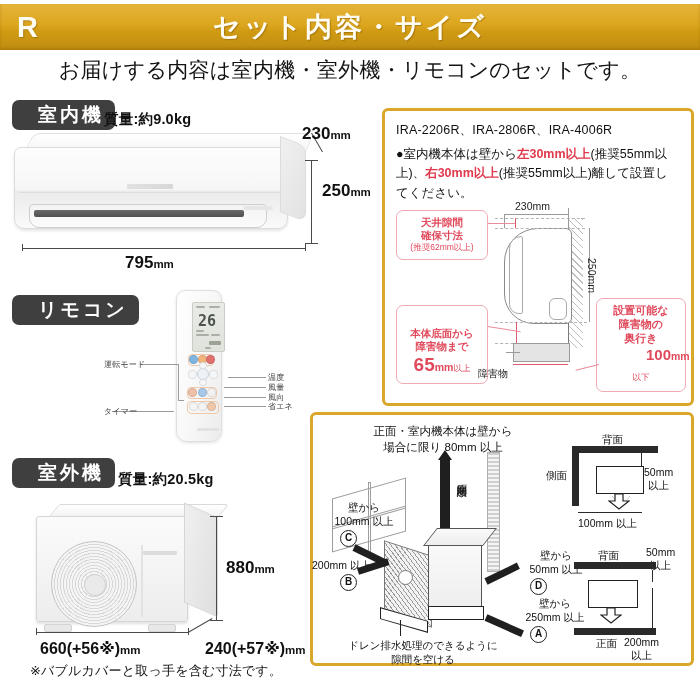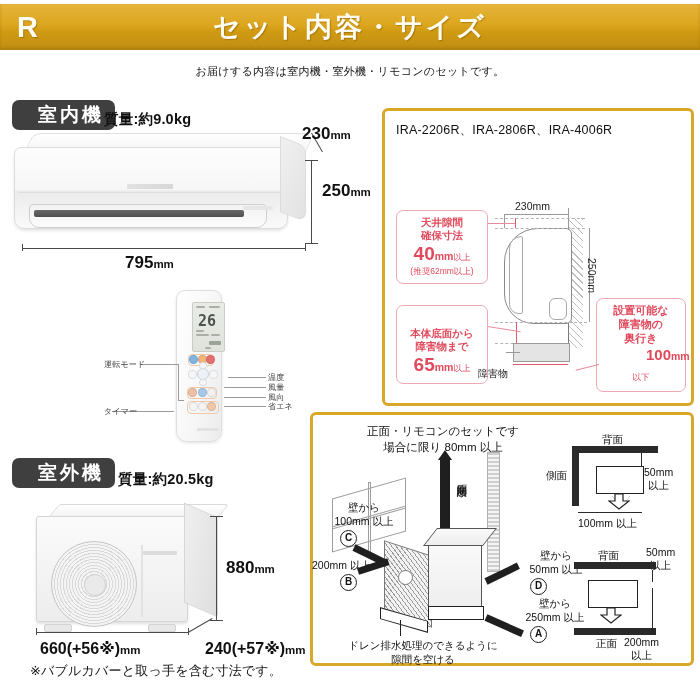--- a/index.html
+++ b/index.html
@@ -22,21 +22,21 @@
     text-shadow:1px 1px 1px rgba(120,80,0,.45);
   }
   .banner-r{
     position:absolute;left:17px;top:50%;transform:translateY(-50%);
     color:#fffdf4;font-size:29px;font-weight:bold;
     text-shadow:1px 1px 1px rgba(120,80,0,.45);
   }
 
   .lead{
     position:absolute;left:0;top:56px;width:700px;text-align:center;
-    font-size:11px;letter-spacing:.3px;color:#131313;margin-top:8px;
+    font-size:21px;letter-spacing:.3px;color:#131313;
   }
 
   
   .badge{
     position:absolute;background:#3f3f3f;color:#fff;border-radius:7px;
     font-size:19px;font-weight:bold;letter-spacing:3px;
     padding:4px 11px 5px 26px;line-height:1.12;
   }
   .weight{position:absolute;font-size:14.5px;font-weight:bold;letter-spacing:.2px;color:#111;}
 
@@ -215,20 +215,21 @@
   <div class="dim-line vline" style="left:311px;top:160px;height:83px;"></div>
   <div class="tick" style="left:305px;top:160px;width:13px;height:1px;background:#4a4a4a;"></div>
   <div class="tick" style="left:305px;top:243px;width:13px;height:1px;background:#4a4a4a;"></div>
   <div class="dim-label" style="left:322px;top:181px;"><span>250</span><span class="u">mm</span></div>
 
   <div class="dim-line hline" style="left:22px;top:248px;width:284px;"></div>
   <div class="tick" style="left:22px;top:244px;"></div>
   <div class="tick" style="left:305px;top:244px;"></div>
   <div class="dim-label" style="left:125px;top:253px;"><span>795</span><span class="u">mm</span></div>
 
+  <div class="badge" style="left:12px;top:295px;">リモコン</div>
 
   <div class="remote-art">
     <div class="rc-body">
       <div class="rc-screen">
         <div class="bar" style="left:3px;top:3px;width:9px;"></div>
         <div class="bar" style="left:16px;top:3px;width:11px;"></div>
         <div class="rc-temp">26</div>
         <div class="bar" style="left:3px;top:27px;width:8px;"></div>
         <div class="bar" style="left:3px;top:31px;width:13px;"></div>
         <div class="bar" style="left:18px;top:31px;width:9px;"></div>
@@ -307,20 +308,23 @@
   <div class="dim-label" style="left:40px;top:639px;font-size:16px;"><span>660(+56※)</span><span class="u">mm</span></div>
 
   <div class="dim-line hline" style="left:188px;top:632px;width:28px;transform:rotate(-30deg);transform-origin:left;"></div>
   <div class="dim-label" style="left:205px;top:639px;font-size:16px;"><span>240(+57※)</span><span class="u">mm</span></div>
 
   <div class="note" style="left:30px;top:662px;">※バブルカバーと取っ手を含む寸法です。</div>
 
   <div class="panel" style="left:382px;top:108px;width:306px;height:292px;"></div>
 
   <div class="models" style="left:396px;top:122px;">IRA-2206R、IRA-2806R、IRA-4006R</div>
+  <div class="bullet" style="left:396px;top:145px;width:280px;">
+    <span>●室内機本体は壁から</span><span class="red">左30mm以上</span><span>(推奨55mm以上)、</span><span class="red">右30mm以上</span><span>(推奨55mm以上)離して設置してください。</span>
+  </div>
 
   <div class="sv-wall" style="left:568px;top:218px;width:14px;height:130px;"></div>
   <div class="sv-unit" style="left:504px;top:228px;width:66px;height:94px;"></div>
   <div class="sv-inner" style="left:509px;top:236px;width:12px;height:76px;"></div>
   <div class="sv-inner" style="left:549px;top:298px;width:16px;height:20px;border-radius:6px;"></div>
 
   <div class="dash" style="left:495px;top:218px;width:90px;"></div>
   <div class="dash" style="left:495px;top:228px;width:90px;"></div>
   <div class="dash" style="left:495px;top:322px;width:92px;"></div>
   <div class="dash" style="left:495px;top:343px;width:60px;"></div>
@@ -332,23 +336,20 @@
 
   <div class="gray-dim" style="left:589px;top:228px;width:1px;height:94px;"></div>
   <div class="sv-txt" style="left:586px;top:258px;font-size:10.5px;writing-mode:vertical-rl;">250mm</div>
 
   <div class="pink-v" style="left:515px;top:218px;height:10px;"></div>
   <div class="pink-line" style="left:481px;top:223px;width:34px;"></div>
 
   <div class="callout" style="left:396px;top:210px;width:86px;padding:5px 2px 6px;">
     <div class="sm">天井隙間</div>
     <div class="sm">確保寸法</div>
-    <div>
-      <span class="big">40</span><span class="sm">mm</span><span class="xs">以上</span>
-    </div>
     <div class="xs">(推奨62mm以上)</div>
   </div>
 
   <div class="pink-v" style="left:516px;top:322px;height:21px;"></div>
   <div class="pink-line" style="left:481px;top:325px;width:40px;transform:rotate(9deg);transform-origin:left;"></div>
 
   <div class="callout" style="left:396px;top:305px;width:86px;padding:21px 2px 6px;">
     <div class="sm">本体底面から</div>
     <div class="sm">障害物まで</div>
     <div>
@@ -367,21 +368,21 @@
     <div class="md">奥行き</div>
     <div>
       <span style="font-size:15px;font-weight:bold;margin-left:47px;">100</span><span class="sm">mm</span><span class="xs">以下</span>
     </div>
   </div>
   <div class="pink-line" style="left:575px;top:364px;width:24px;transform:rotate(-14deg);transform-origin:right;"></div>
 
   <div class="panel" style="left:310px;top:412px;width:378px;height:248px;"></div>
 
   <div class="od-txt big" style="left:348px;top:424px;width:190px;">
-    <span>正面・リモコンのセットです</span><br>
+    <span>正面・室内機本体は壁から</span><br>
     <span>場合に限り 80mm 以上</span>
   </div>
 
   <div class="wall3d" style="left:332px;top:488px;width:72px;height:52px;transform:skewY(-16deg);"></div>
   <div class="wall3d" style="left:332px;top:516px;width:72px;height:1px;transform:skewY(-16deg);"></div>
   <div class="wall3d" style="left:368px;top:482px;width:1px;height:70px;"></div>
 
   <div class="blkarrow" style="left:440px;top:458px;width:10px;height:84px;"></div>
   <div style="position:absolute;left:438px;top:450px;width:0;height:0;border-left:7px solid transparent;border-right:7px solid transparent;border-bottom:10px solid #1f1f1f;"></div>
   <div class="od-txt" style="left:455px;top:476px;writing-mode:vertical-rl;letter-spacing:1px;font-size:10.5px;">原則開放</div>

